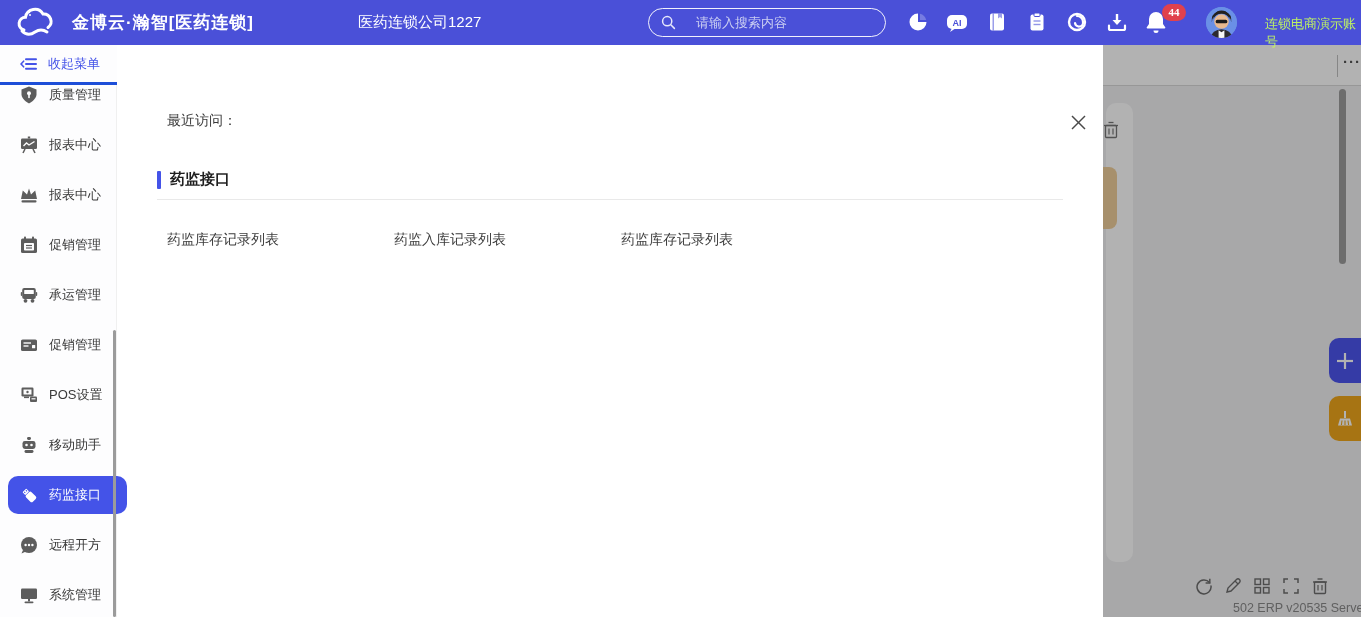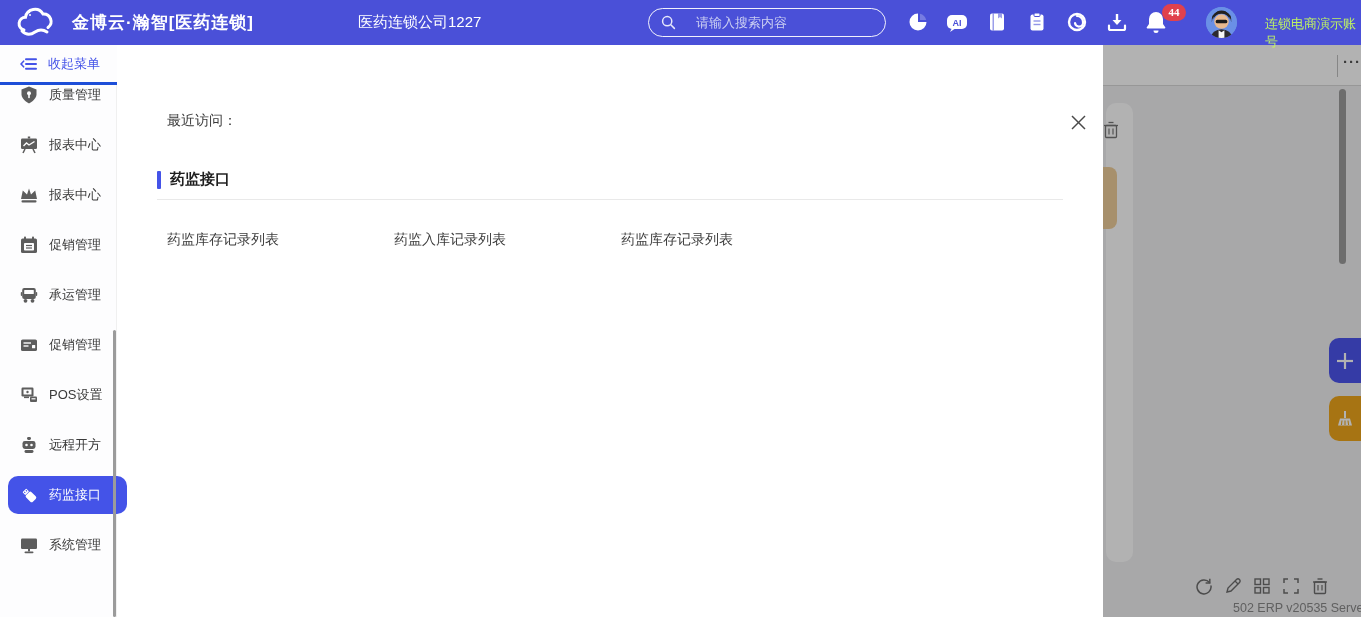--- a/index.html
+++ b/index.html
@@ -243,36 +243,46 @@
       </div>
 
       <div class="menu-item">
         <svg class="mi" viewBox="0 0 18 18">
             <rect x="7" y="1" width="4" height="3" rx="1.4" fill="#5d5d5d"></rect>
             <rect x="2.5" y="5" width="13" height="8" rx="2.4" fill="#5d5d5d"></rect>
             <circle cx="6.5" cy="9" r="1.3" fill="#fdfdfe"></circle>
             <circle cx="11.5" cy="9" r="1.3" fill="#fdfdfe"></circle>
             <rect x="4.5" y="14" width="9" height="3" rx="1.4" fill="#5d5d5d"></rect>
           </svg>
-        <span class="ml">远程开方</span>
+        <span class="ml">移动助手</span>
       </div>
 
       <div class="menu-item active">
         <div class="pill"></div>
         <svg class="mi" viewBox="0 0 18 18">
             <g transform="rotate(-45 9 9)">
               <rect x="5.2" y="7" width="7.6" height="9.5" rx="1.8" fill="#ffffff"></rect>
               <rect x="6.4" y="2.5" width="5.2" height="4" rx="0.6" fill="#ffffff"></rect>
               <rect x="7.3" y="3.4" width="1" height="1.6" fill="#4453e8"></rect>
               <rect x="9.7" y="3.4" width="1" height="1.6" fill="#4453e8"></rect>
             </g>
           </svg>
         <span class="ml">药监接口</span>
       </div>
 
+      <div class="menu-item">
+        <svg class="mi" viewBox="0 0 18 18">
+            <circle cx="9" cy="9" r="8" fill="#5d5d5d"></circle>
+            <path d="M3 14 L1.5 17.5 L6 15.5 Z" fill="#5d5d5d"></path>
+            <circle cx="5.6" cy="9" r="1.2" fill="#fdfdfe"></circle>
+            <circle cx="9" cy="9" r="1.2" fill="#fdfdfe"></circle>
+            <circle cx="12.4" cy="9" r="1.2" fill="#fdfdfe"></circle>
+          </svg>
+        <span class="ml">远程开方</span>
+      </div>
 
       <div class="menu-item">
         <svg class="mi" viewBox="0 0 18 18">
             <rect x="1" y="2.5" width="16" height="10.5" rx="1.2" fill="#5d5d5d"></rect>
             <rect x="8" y="13" width="2" height="2.4" fill="#5d5d5d"></rect>
             <rect x="4.5" y="15.4" width="9" height="1.8" rx="0.9" fill="#5d5d5d"></rect>
           </svg>
         <span class="ml">系统管理</span>
       </div>
 

